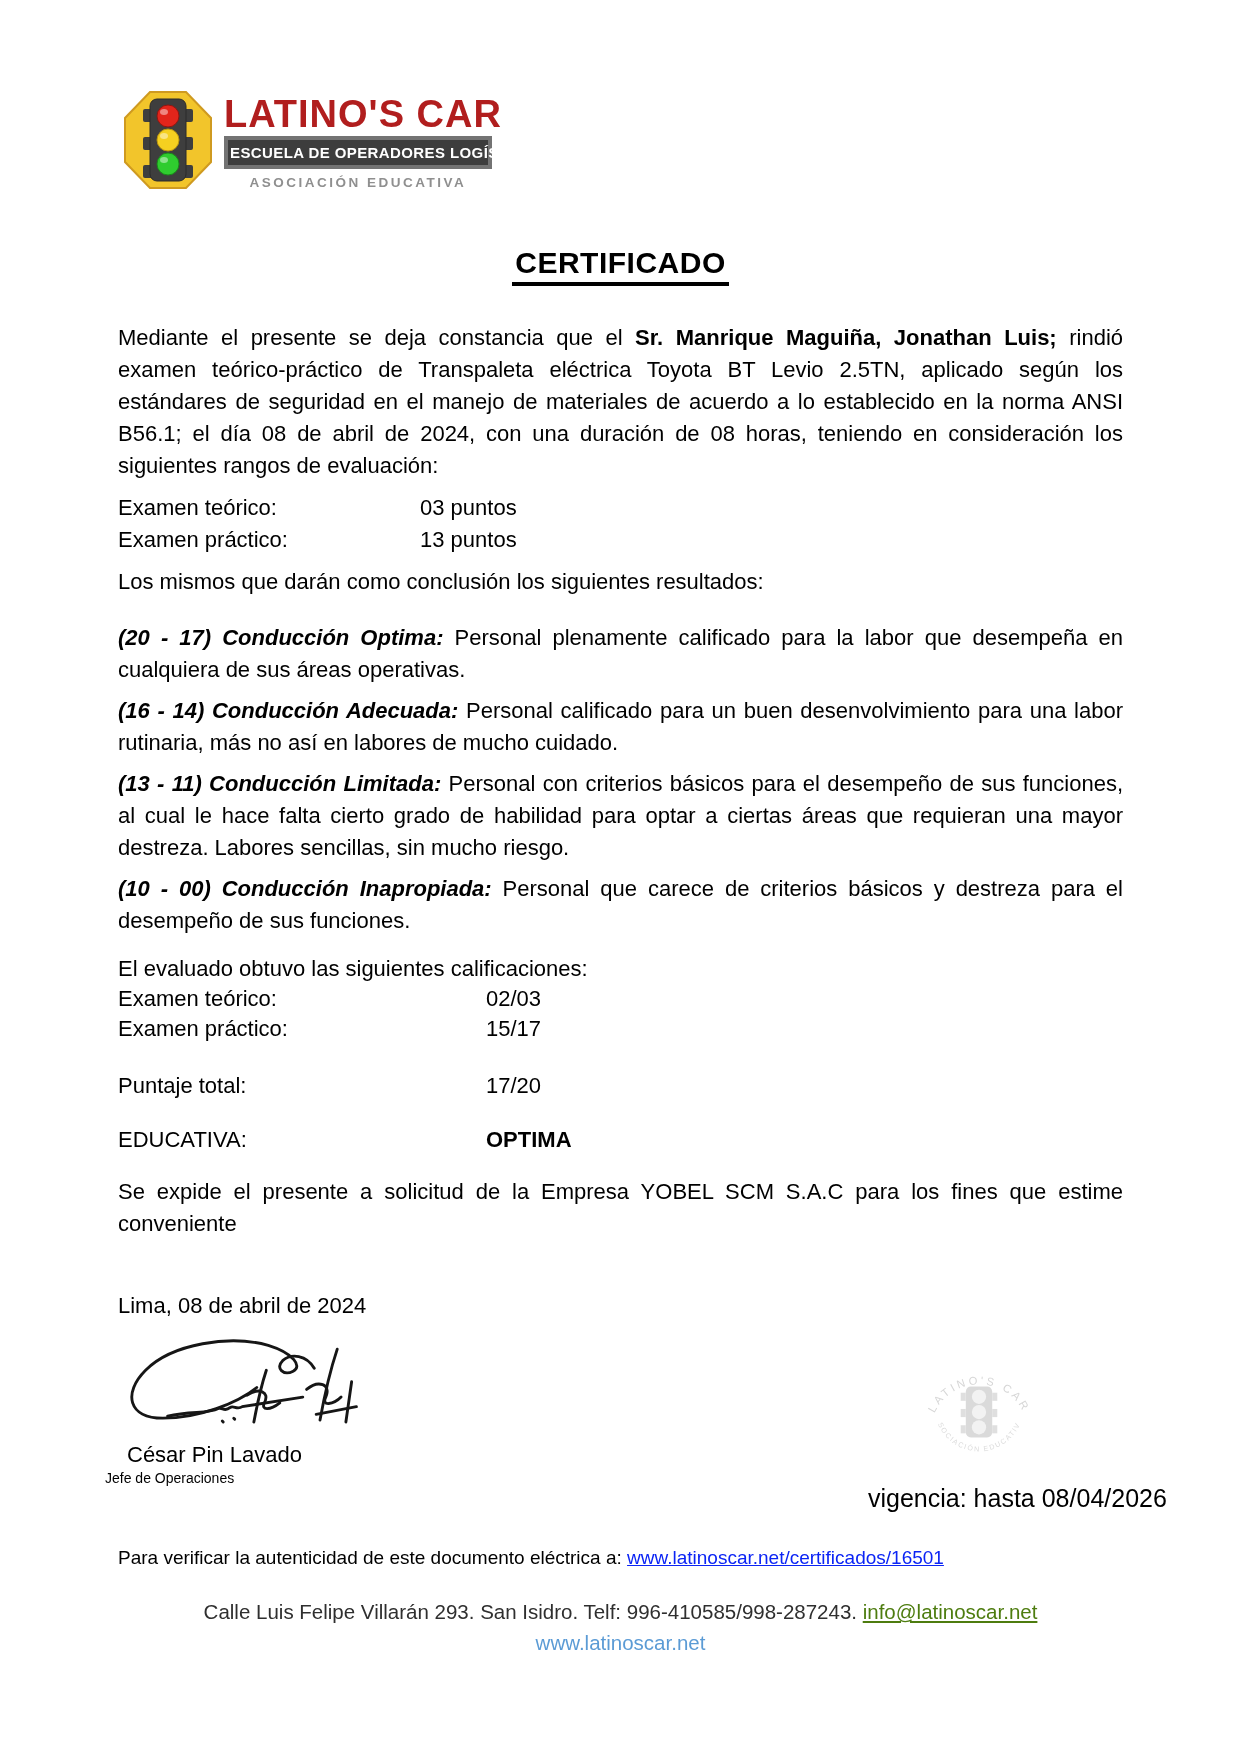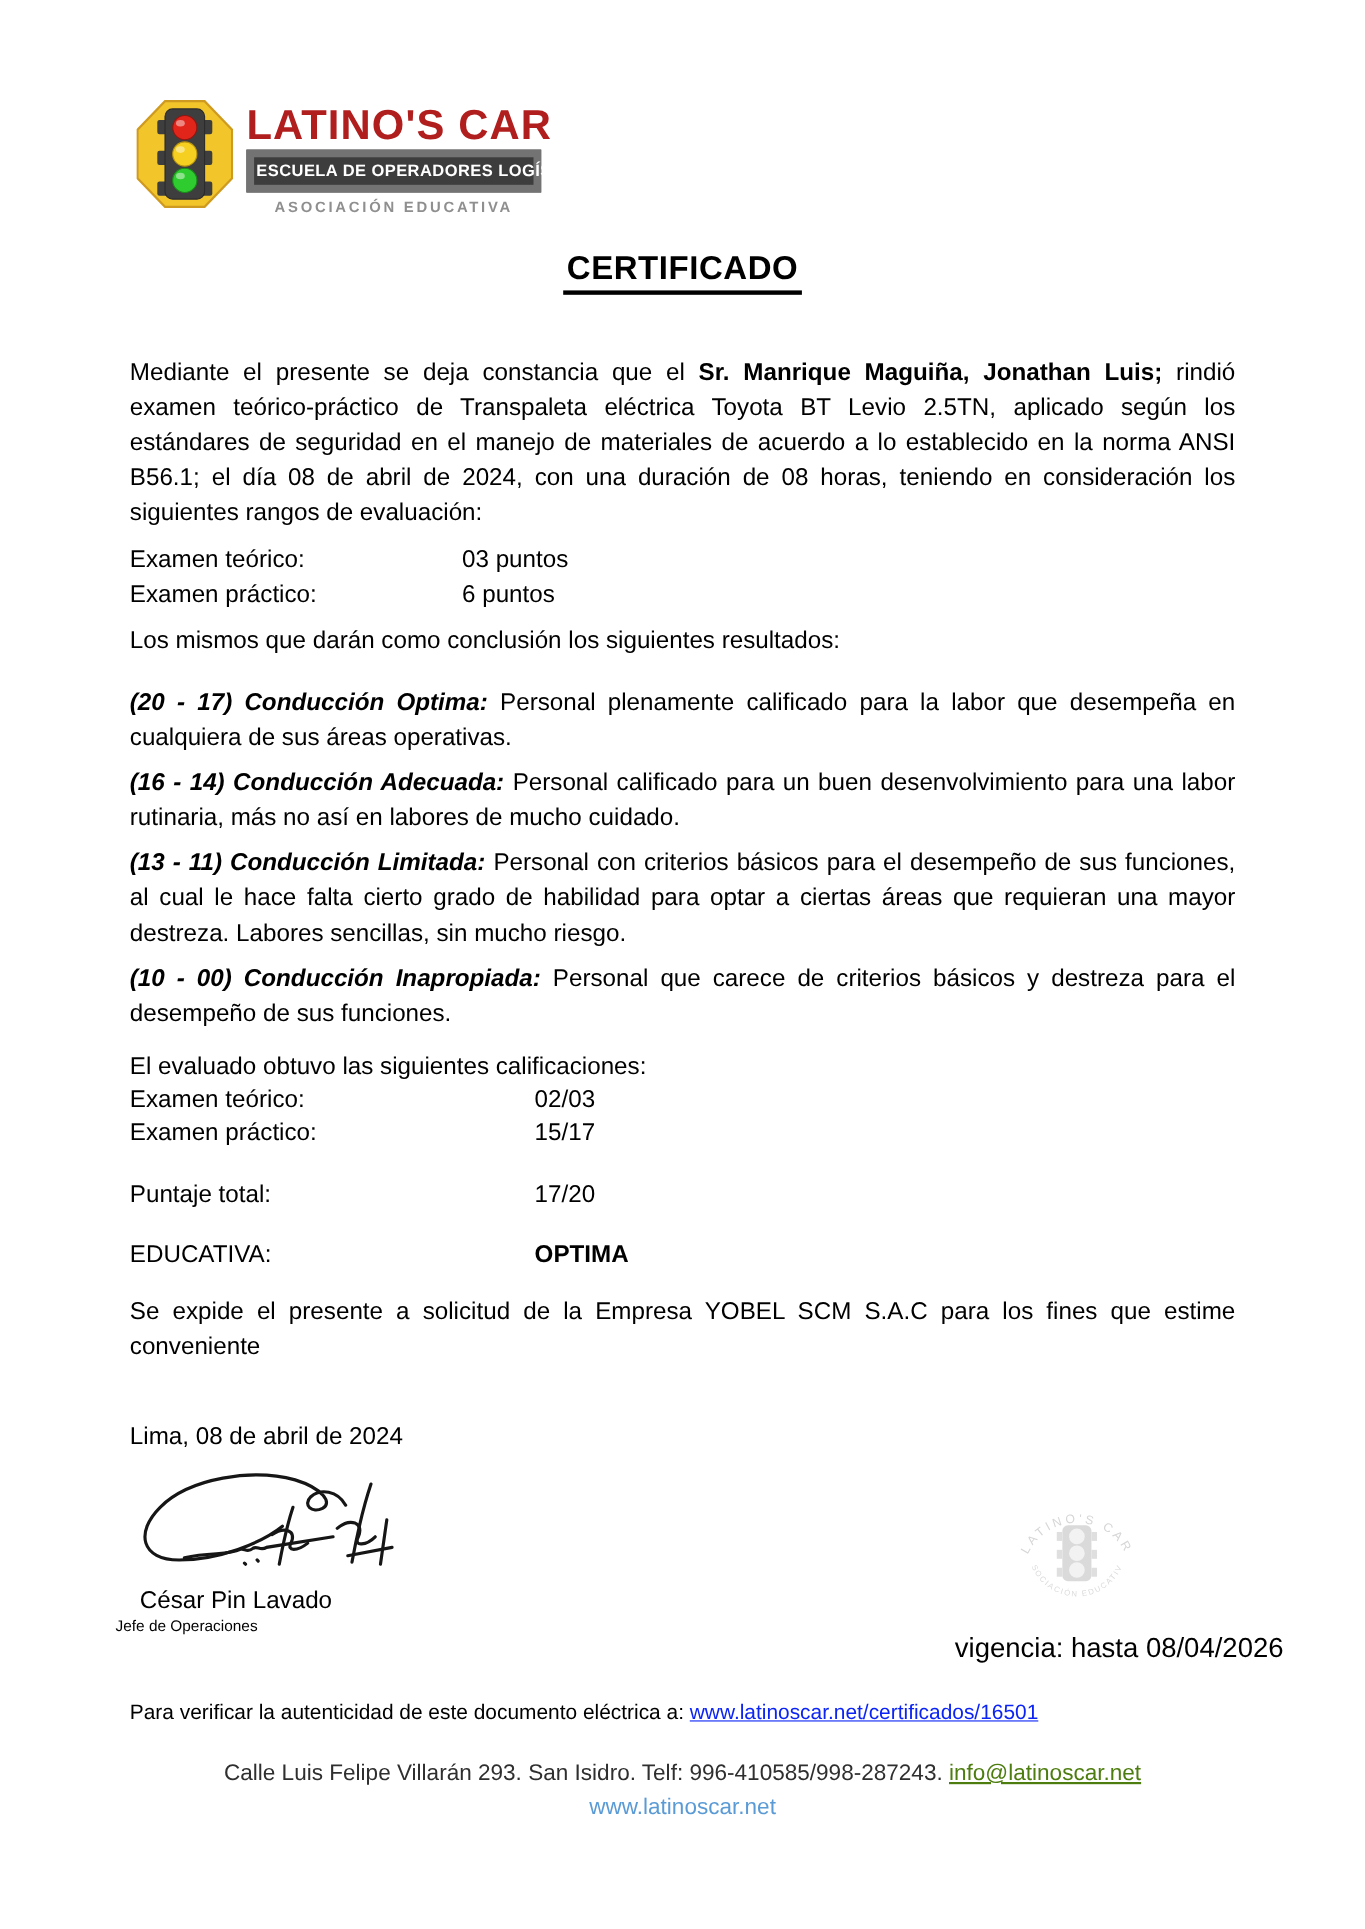--- a/index.html
+++ b/index.html
@@ -12,31 +12,31 @@
   .abs { position:absolute; }
 
   
   .octagon-svg { left:124px; top:90px; width:88px; height:100px; }
   .brand-block { left:224px; top:94px; width:268px; text-align:center; }
   .brand-name {
     font-size:38px; font-weight:800; letter-spacing:1px; line-height:40px;
     color:#B11E1E; white-space:nowrap;
   }
   .brand-banner {
-    margin-top:2px; background:#3d3d3d; border:7px solid #737373;
+    margin-top:2px; background:#3d3d3d; border:4px solid #737373;
     color:#fff; font-weight:bold; font-size:15px; letter-spacing:0.4px;
     padding:4px 2px; white-space:nowrap;
   }
   .brand-tagline {
     margin-top:6px; color:#8f8f8f; font-size:13.5px; letter-spacing:2.5px;
     font-weight:bold; white-space:nowrap;
   }
 
   
-  .doc-title { left:0; top:228px; width:100%; text-align:center; }
+  .doc-title { left:0; top:246px; width:100%; text-align:center; }
   .doc-title span {
     display:inline-block; font-size:30px; font-weight:bold;
     border-bottom:4px solid #000; padding:0 3px 2px 3px; letter-spacing:0.5px;
   }
 
   
   .body-text { font-size:22px; line-height:32px; }
   .col { left:118px; width:1005px; }
   .just { text-align:justify; }
   .b { font-weight:bold; }
@@ -105,21 +105,21 @@
 
   <p class="abs col body-text just p-intro">
     <span>Mediante el presente se deja constancia que el </span><span class="b">Sr. Manrique Maguiña, Jonathan Luis;</span><span> rindió examen teórico-práctico de Transpaleta eléctrica Toyota BT Levio 2.5TN, aplicado según los estándares de seguridad en el manejo de materiales de acuerdo a lo establecido en la norma ANSI B56.1; el día 08 de abril de 2024, con una duración de 08 horas, teniendo en consideración los siguientes rangos de evaluación:</span>
   </p>
 
   <div class="abs col body-text max-block">
     <div class="row">
       <span class="lbl1">Examen teórico:</span><span>03 puntos</span>
     </div>
     <div class="row">
-      <span class="lbl1">Examen práctico:</span><span>6 puntos</span>
+      <span class="lbl1">Examen práctico:</span><span>13 puntos</span>
     </div>
   </div>
 
   <div class="abs col body-text results-intro">Los mismos que darán como conclusión los siguientes resultados:</div>
 
   <div class="abs col body-text categories">
     <p class="just">
       <span class="bi">(20 - 17) Conducción Optima:</span><span> Personal plenamente calificado para la labor que desempeña en cualquiera de sus áreas operativas.</span>
     </p>
     <p class="just">

